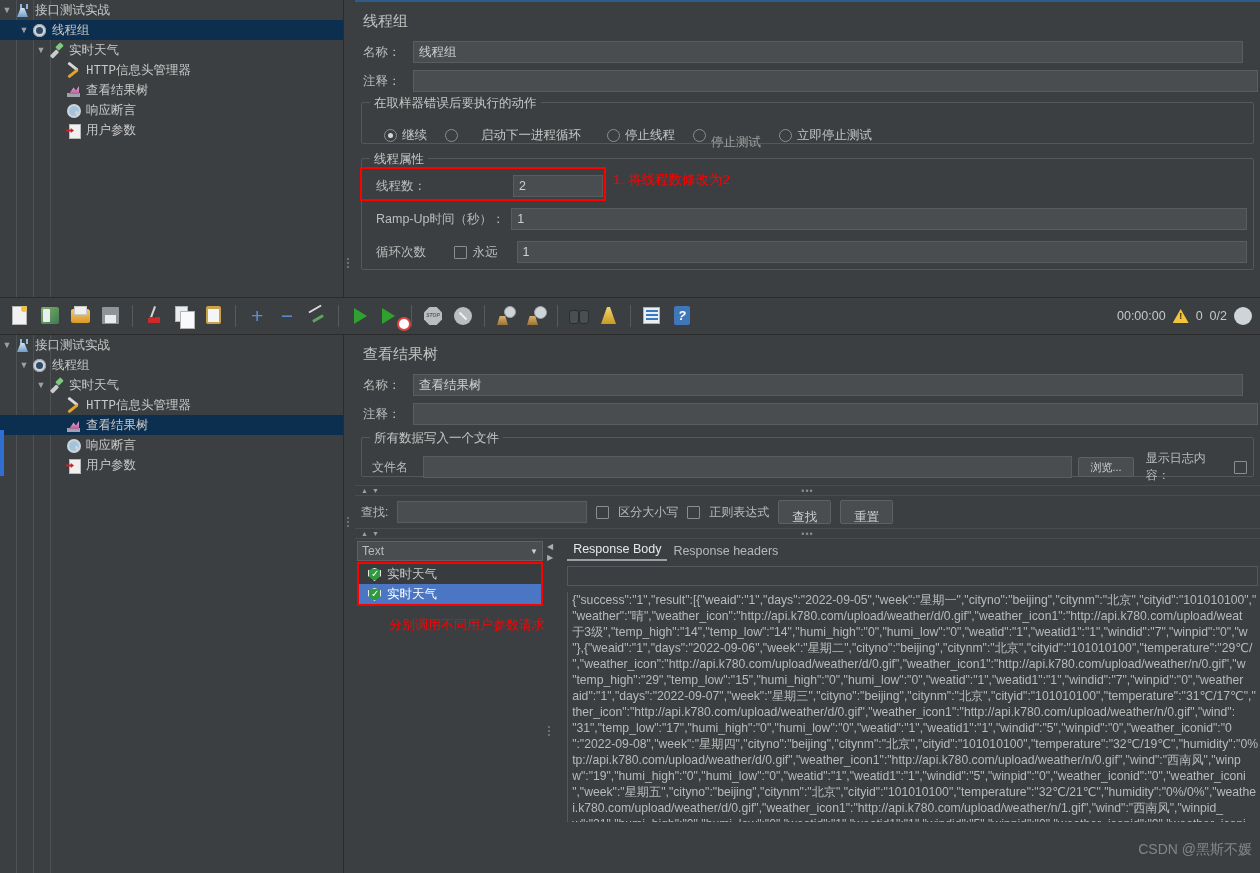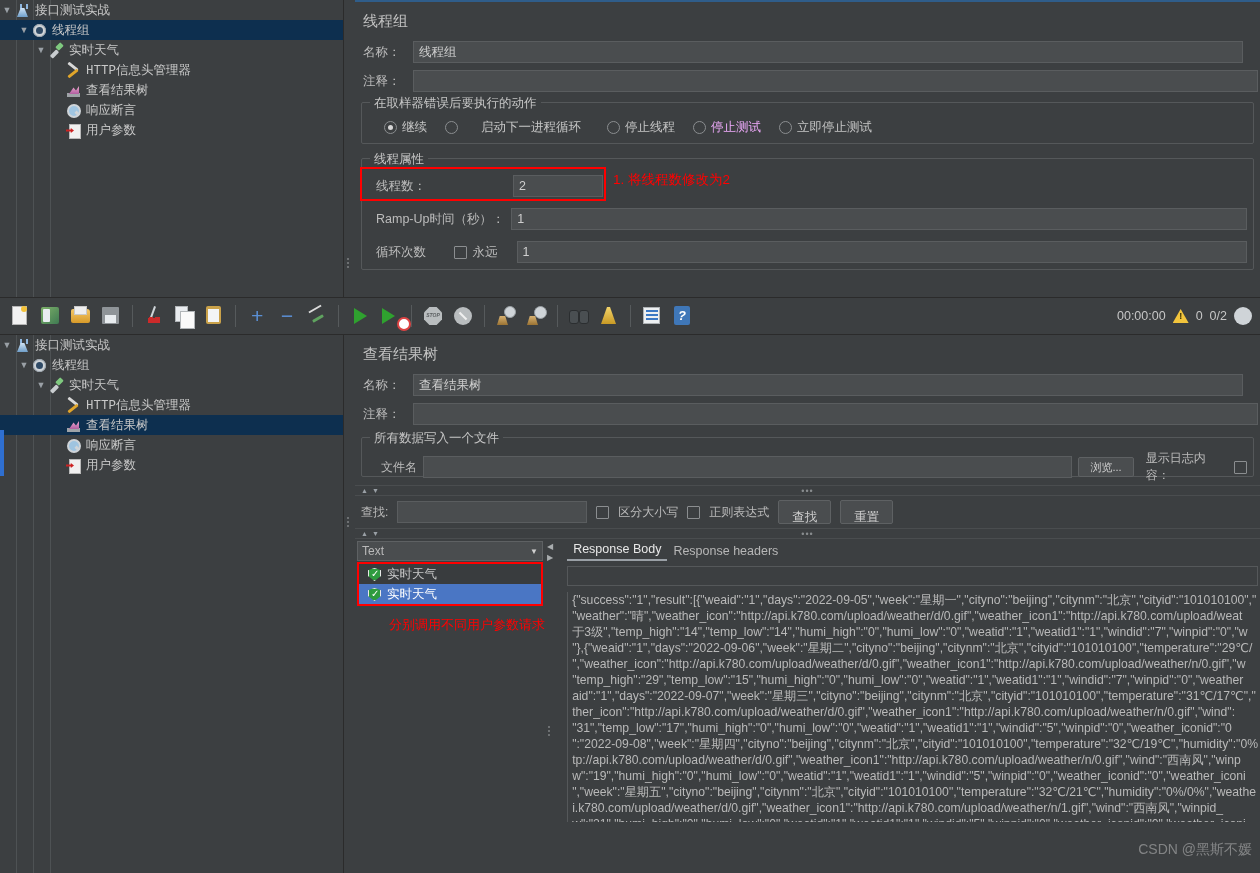--- a/index.html
+++ b/index.html
@@ -359,21 +359,21 @@
             <span style="display: flex; align-items: center; gap: 23px; margin-right: 20px;">
               <span class="radio"></span>
               <span style="font-size: 12.5px; color: rgb(198, 198, 198);">启动下一进程循环</span>
             </span>
             <span style="display: flex; align-items: center; gap: 5px; margin-right: 12px;">
               <span class="radio"></span>
               <span style="font-size: 12.5px; color: rgb(198, 198, 198);">停止线程</span>
             </span>
             <span style="display: flex; align-items: center; gap: 5px; margin-right: 12px;">
               <span class="radio"></span>
-              <span style="font-size: 12.5px; color: #f0abfc;">停止测试</span>
+              <span style="font-size: 12.5px; color: #a3a3a3; margin-top: 15px;">停止测试</span>
             </span>
             <span style="display: flex; align-items: center; gap: 5px; margin-right: 12px;">
               <span class="radio"></span>
               <span style="font-size: 12.5px; color: rgb(198, 198, 198);">立即停止测试</span>
             </span>
           </div>
       </div>
 
       <div class="group" style="height:112px;margin-top:14px;">
         <span class="gtitle">线程属性</span>
@@ -552,21 +552,21 @@
       </div>
 
       <div class="form-row">
         <span class="flabel" style="width:58px;">注释：</span>
         <span class="inp" style="width:845px;"></span>
       </div>
 
       <div class="group" style="height:40px;margin-top:10px;">
         <span class="gtitle">所有数据写入一个文件</span>
         <div style="display:flex;align-items:center;gap:6px;">
-          <span class="flabel" style="width:50px;padding-left:4px;text-align:right;">文件名</span>
+          <span class="flabel" style="width:50px;padding-left:4px;">文件名</span>
           <span class="inp" style="width:662px;"></span>
           <button class="btn small" style="width:56px;">浏览...</button>
           <span class="flabel" style="padding-left:6px;">显示日志内容：</span>
           <span class="cbox"></span>
         </div>
       </div>
 
       <div class="thin-split" style="margin-top:8px;">
         <span class="arrows">
             <span>▲</span>

